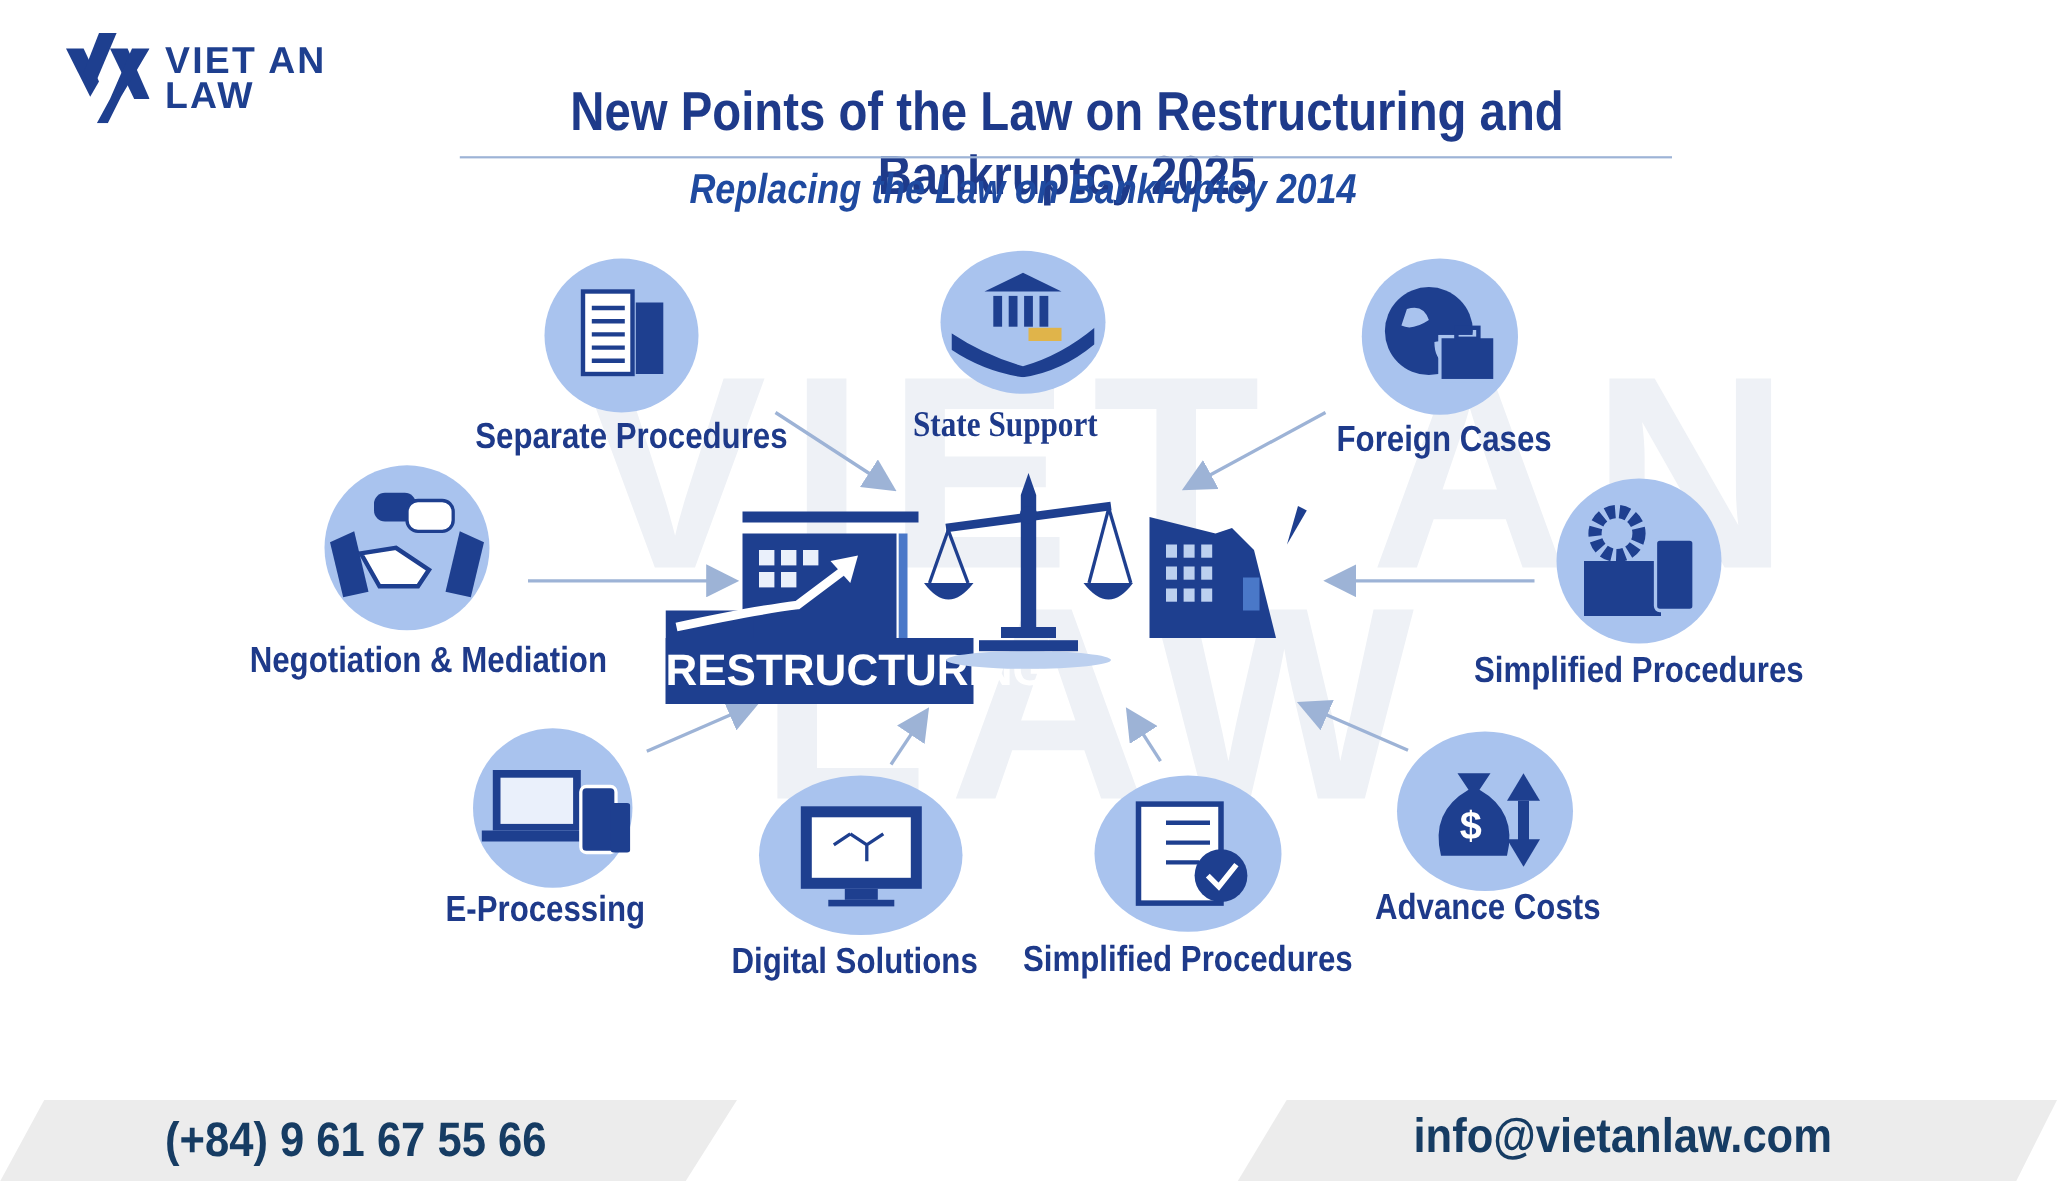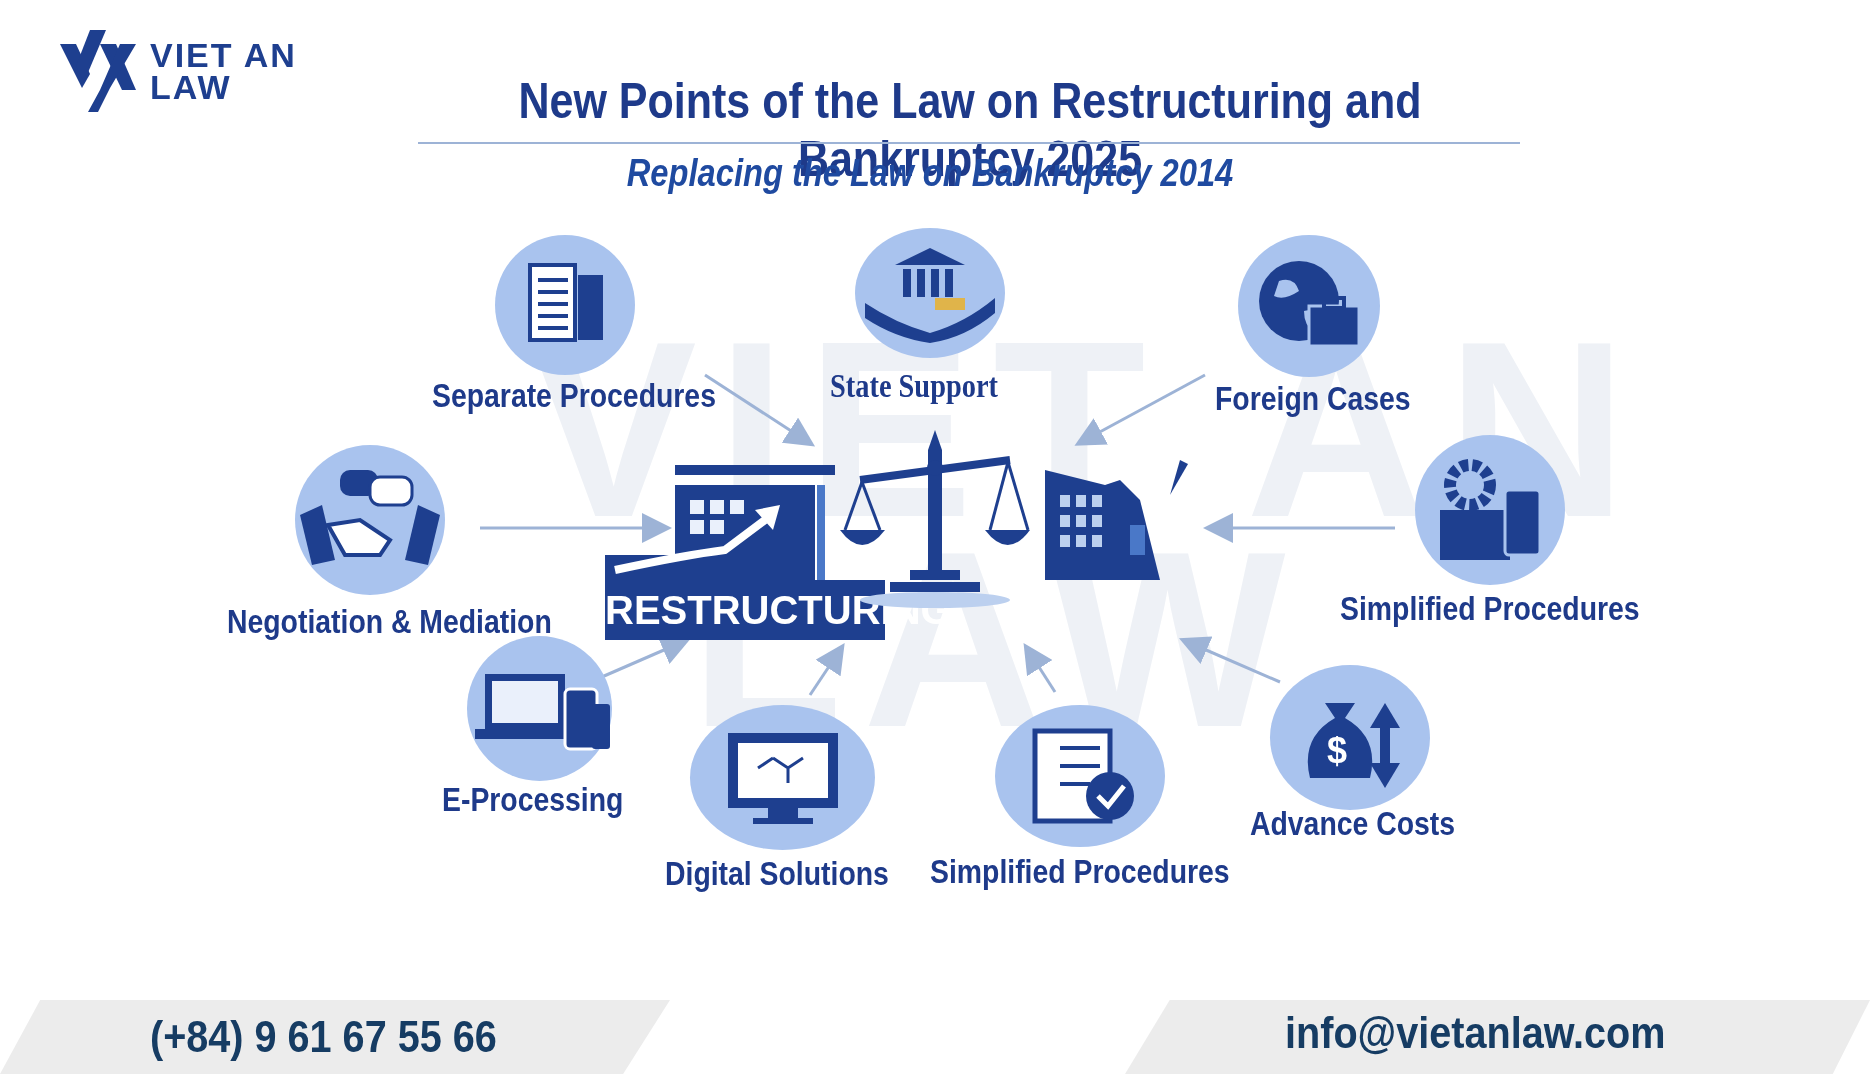--- a/index.html
+++ b/index.html
@@ -158,21 +158,21 @@
     <svg width="110" height="100" viewBox="0 0 110 100">
       <circle cx="45" cy="45" r="40" fill="#1e3f8f"></circle>
       <path d="M25,25 Q40,20 45,35 Q30,45 20,40z M50,55 Q65,50 60,75 Q50,70 50,55z" fill="#a9c3ee"></path>
       <rect x="55" y="50" width="50" height="40" fill="#1e3f8f" stroke="#a9c3ee" stroke-width="3"></rect>
       <rect x="70" y="42" width="20" height="10" fill="none" stroke="#1e3f8f" stroke-width="4"></rect>
     </svg>
   </div>
   <div class="label" style="left:5px;top:145px;">Foreign Cases</div>
 </div>
 
-<div class="node" style="left:225px;top:445px;width:340px;height:200px;text-decoration:underline;">
+<div class="node" style="left:225px;top:423px;width:340px;height:200px;text-decoration:underline;">
   <div class="circle" style="left:70px;top:0;width:150px;height:150px;">
     <svg width="140" height="110" viewBox="0 0 140 110">
       <rect x="40" y="5" width="38" height="26" rx="10" fill="#1e3f8f"></rect>
       <rect x="70" y="12" width="42" height="28" rx="10" fill="#fff" stroke="#1e3f8f" stroke-width="3"></rect>
       <polygon points="0,50 22,40 35,95 12,100" fill="#1e3f8f"></polygon>
       <polygon points="140,50 118,40 105,95 128,100" fill="#1e3f8f"></polygon>
       <path d="M28,60 L60,55 L90,75 L80,90 L45,90z" fill="#fff" stroke="#1e3f8f" stroke-width="4"></path>
     </svg>
   </div>
   <div class="label" style="left:2px;top:158px;">Negotiation &amp; Mediation</div>
@@ -182,21 +182,21 @@
   <div class="circle" style="left:75px;top:0;width:150px;height:150px;">
     <svg width="120" height="110" viewBox="0 0 120 110">
       <circle cx="40" cy="30" r="20" fill="none" stroke="#1e3f8f" stroke-width="12" stroke-dasharray="8 4"></circle>
       <rect x="10" y="55" width="70" height="50" fill="#1e3f8f"></rect>
       <rect x="75" y="35" width="35" height="65" rx="4" fill="#1e3f8f" stroke="#a9c3ee" stroke-width="3"></rect>
     </svg>
   </div>
   <div class="label" style="left:0;top:155px;">Simplified Procedures</div>
 </div>
 
-<div class="node" style="left:405px;top:636px;width:220px;height:190px;margin-left:37px;">
+<div class="node" style="left:405px;top:662px;width:220px;height:190px;">
   <div class="circle" style="left:25px;top:0;width:145px;height:145px;">
     <svg width="140" height="100" viewBox="0 0 140 100">
       <rect x="15" y="15" width="80" height="55" fill="#1e3f8f"></rect>
       <rect x="22" y="22" width="66" height="42" fill="#eaf0fb"></rect>
       <rect x="5" y="70" width="100" height="10" fill="#1e3f8f"></rect>
       <rect x="95" y="30" width="32" height="60" rx="5" fill="#1e3f8f" stroke="#fff" stroke-width="3"></rect>
       <rect x="122" y="45" width="18" height="45" rx="3" fill="#1e3f8f"></rect>
     </svg>
   </div>
   <div class="label" style="left:0;top:145px;">E-Processing</div>

